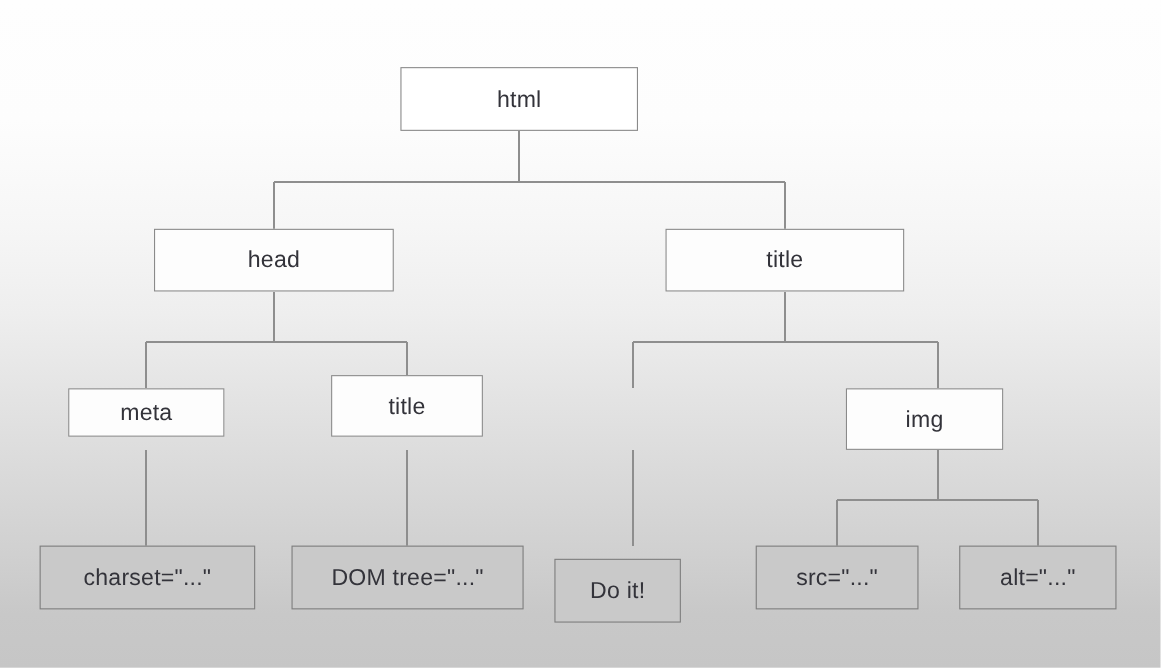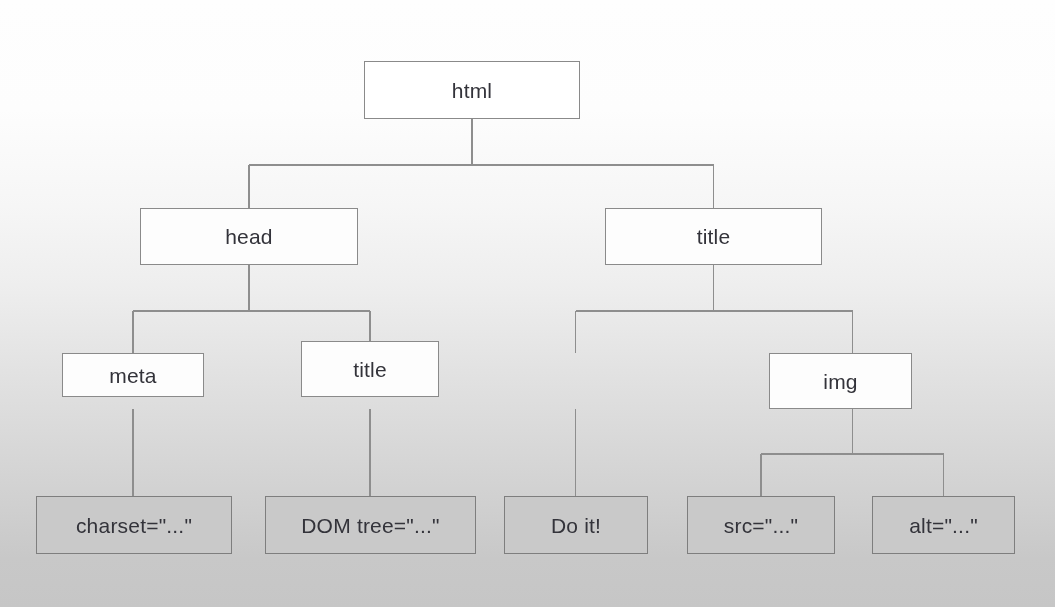--- a/index.html
+++ b/index.html
@@ -117,21 +117,21 @@
     </div>
     <div class="node element-node" style="left: 769px; top: 353px; width: 143px; height: 56px;">
       <span class="node-label">img</span>
     </div>
     <div class="node leaf-node" style="left: 36px; top: 496px; width: 196px; height: 58px;">
       <span class="node-label">charset="..."</span>
     </div>
     <div class="node leaf-node" style="left: 265px; top: 496px; width: 211px; height: 58px;">
       <span class="node-label">DOM tree="..."</span>
     </div>
-    <div class="node leaf-node" style="left: 504px; top: 496px; width: 144px; height: 58px;">
+    <div class="node leaf-node" style="left: 504px; top: 508px; width: 115px; height: 58px;">
       <span class="node-label">Do it!</span>
     </div>
     <div class="node leaf-node" style="left: 687px; top: 496px; width: 148px; height: 58px;">
       <span class="node-label">src="..."</span>
     </div>
     <div class="node leaf-node" style="left: 872px; top: 496px; width: 143px; height: 58px;">
       <span class="node-label">alt="..."</span>
     </div>
   </div>
 

